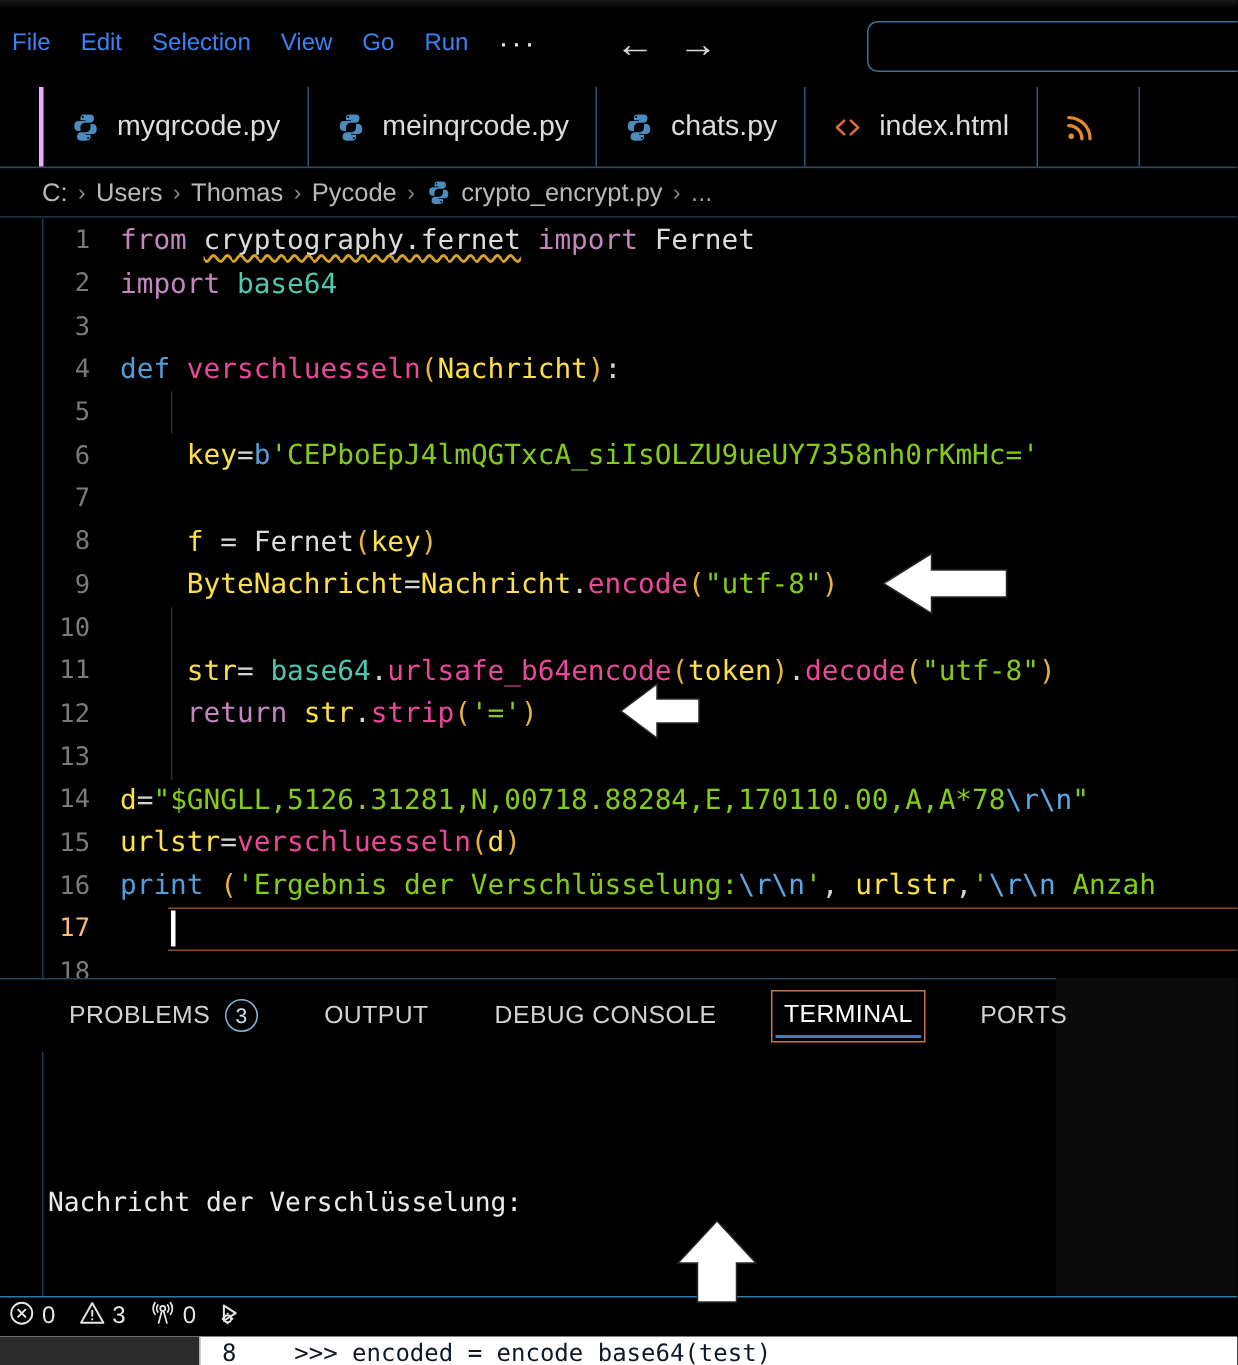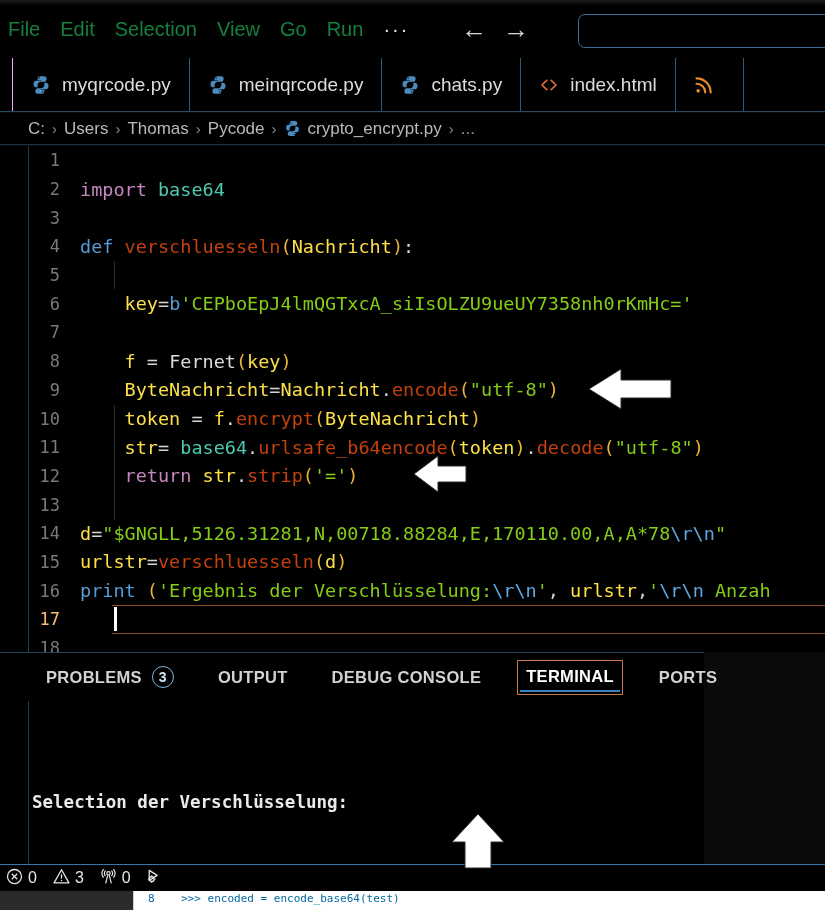--- a/index.html
+++ b/index.html
@@ -24,22 +24,22 @@
   }
   .topbar-shadow {
     position:absolute; top:0; left:0; width:825px; height:6px;
     background: linear-gradient(#1a1a1a, #000);
   }
   .menu {
     display: flex; align-items: center; gap: 20px;
     padding-left: 8px; height: 100%;
   }
   .menu-item {
-    color: #15803d;
-    font-size: 20px;
+    color: #3b82f6;
+    font-size: 16px;
     line-height: 1;
     white-space: nowrap;
     cursor: default;
   }
   .menu-dots { letter-spacing: 2px; font-size: 20px; color:#e8e8e8; }
   .navarrows {
     display: flex; align-items: center; gap: 16px;
     margin-left: 32px;
     color: #d6d6d6; font-size: 26px; line-height: 1;
   }
@@ -63,21 +63,21 @@
   }
   .tab {
     display: flex; align-items: center; gap: 11px;
     padding: 0 18px;
     height: 100%;
     border-right: 1px solid #2f5977;
     color: #dcdcdc;
     font-size: 19px;
     white-space: nowrap;
   }
-  .tab:first-child { border-left: 1px solid #f0abfc; margin-left: 12px; }
+  .tab:first-child { border-left: 3px solid #f0abfc; margin-left: 26px; }
   .tab.clipped { overflow: hidden; }
   .ficon { width: 20px; height: 20px; display:inline-block; flex:none; }
   .tab-label { line-height: 1; }
 
   
   .breadcrumb {
     position: absolute; top: 113px; left: 0;
     width: 825px; height: 32px;
     background: #000;
     display: flex; align-items: center; gap: 7px;
@@ -133,41 +133,40 @@
   }
   .caret {
     position: absolute;
     width: 3px; height: 24px;
     background: #ffffff;
   }
 
   
   .t-kw    { color: #c586c0; }
   .t-def   { color: #569cd6; }
-  .t-fn    { color: #c2410c; }
+  .t-fn    { color: #ec4899; }
   .t-var   { color: #fde047; }
   .t-mod   { color: #4ec9b0; }
   .t-cls   { color: #dcdcdc; }
   .t-str   { color: #84cc16; }
   .t-esc   { color: #5aa9e6; }
   .t-par   { color: #e8b339; }
   .t-plain { color: #d4d4d4; }
   .squiggle {
     text-decoration: underline wavy #d7a22a;
     text-decoration-skip-ink: none;
     text-underline-offset: 3px;
   }
 
   
   .panel {
     position: absolute; top: 652px; left: 0;
     width: 704px; height: 212px;
     background: #000;
     border-top: 1px solid #1f4560;
-    font-weight: bold;
   }
   .panel-tabs {
     display: flex; align-items: center;
     height: 48px;
     padding-left: 38px;
     gap: 0;
   }
   .ptab {
     display: flex; align-items: center; gap: 10px;
     color: #d2d2d2;
@@ -239,23 +238,23 @@
   .bgwin-left {
     position: absolute; left:0; top:0; width: 133px; height: 19px;
     background: #2b2b2b;
   }
   .bgwin-rule {
     position:absolute; left: 133px; top: 0; width: 1px; height: 19px;
     background: #cfcfcf;
   }
   .bgwin-text {
     position: absolute; left: 148px; top: 1px;
-    color: #0369a1;
+    color: #0f172a;
     font-family: "DejaVu Sans Mono", monospace;
-    font-size: 11px;
+    font-size: 16px;
     white-space: pre;
   }
 
   
   .arrow { position: absolute; pointer-events: none; }
 </style>
 </head>
 <body>
 
 <div id="app">
@@ -352,20 +351,21 @@
     <span class="crumb ellipsis">...</span>
   </div>
 
   <div class="editor">
     <div class="gutter-rule"></div>
     <div class="indent-guide" style="top:259px;height:115px;"></div>
     <div class="indent-guide" style="top:115px;height:28px;"></div>
 
     <div class="code-line">
       <span class="lno">1</span>
+      <span class="code-text"><span class="t-kw">from</span> <span class="t-cls squiggle">cryptography.fernet</span> <span class="t-kw">import</span> <span class="t-cls">Fernet</span></span>
     </div>
 
     <div class="code-line">
       <span class="lno">2</span>
       <span class="code-text"><span class="t-kw">import</span> <span class="t-mod">base64</span></span>
     </div>
 
     <div class="code-line">
       <span class="lno">3</span>
       <span class="code-text"></span>
@@ -396,21 +396,20 @@
       <span class="code-text">    <span class="t-var">f</span> <span class="t-plain">=</span> <span class="t-cls">Fernet</span><span class="t-par">(</span><span class="t-var">key</span><span class="t-par">)</span></span>
     </div>
 
     <div class="code-line">
       <span class="lno">9</span>
       <span class="code-text">    <span class="t-var">ByteNachricht</span><span class="t-plain">=</span><span class="t-var">Nachricht</span><span class="t-plain">.</span><span class="t-fn">encode</span><span class="t-par">(</span><span class="t-str">"utf-8"</span><span class="t-par">)</span></span>
     </div>
 
     <div class="code-line">
       <span class="lno">10</span>
-      <span class="code-text">    <span class="t-var">token</span> <span class="t-plain">=</span> <span class="t-var">f</span><span class="t-plain">.</span><span class="t-fn">encrypt</span><span class="t-par">(</span><span class="t-var">ByteNachricht</span><span class="t-par">)</span></span>
     </div>
 
     <div class="code-line">
       <span class="lno">11</span>
       <span class="code-text">    <span class="t-var">str</span><span class="t-plain">=</span> <span class="t-mod">base64</span><span class="t-plain">.</span><span class="t-fn">urlsafe_b64encode</span><span class="t-par">(</span><span class="t-var">token</span><span class="t-par">)</span><span class="t-plain">.</span><span class="t-fn">decode</span><span class="t-par">(</span><span class="t-str">"utf-8"</span><span class="t-par">)</span></span>
     </div>
 
     <div class="code-line">
       <span class="lno">12</span>
       <span class="code-text">    <span class="t-kw">return</span> <span class="t-var">str</span><span class="t-plain">.</span><span class="t-fn">strip</span><span class="t-par">(</span><span class="t-str">'='</span><span class="t-par">)</span></span>
@@ -465,21 +464,21 @@
       <div class="ptab active">
         <span>TERMINAL</span>
       </div>
       <div class="ptab">
         <span>PORTS</span>
       </div>
     </div>
 
     <div class="terminal">
       <div class="term-rule"></div>
-      <div class="term-line">Selection der Verschlüsselung:</div>
+      <div class="term-line">Nachricht der Verschlüsselung:</div>
       <div class="term-line indent">Z0FBQUFBQm1zNXBuNVc5Y19HSjdZMUhxVkFZQlY5WFJYaFNNS3I2NnZnSU9NWEE4YWJRR0</div>
       
       
       
     </div>
   </div>
 
   <div class="statusbar">
     <div class="st-group">
       <span>

